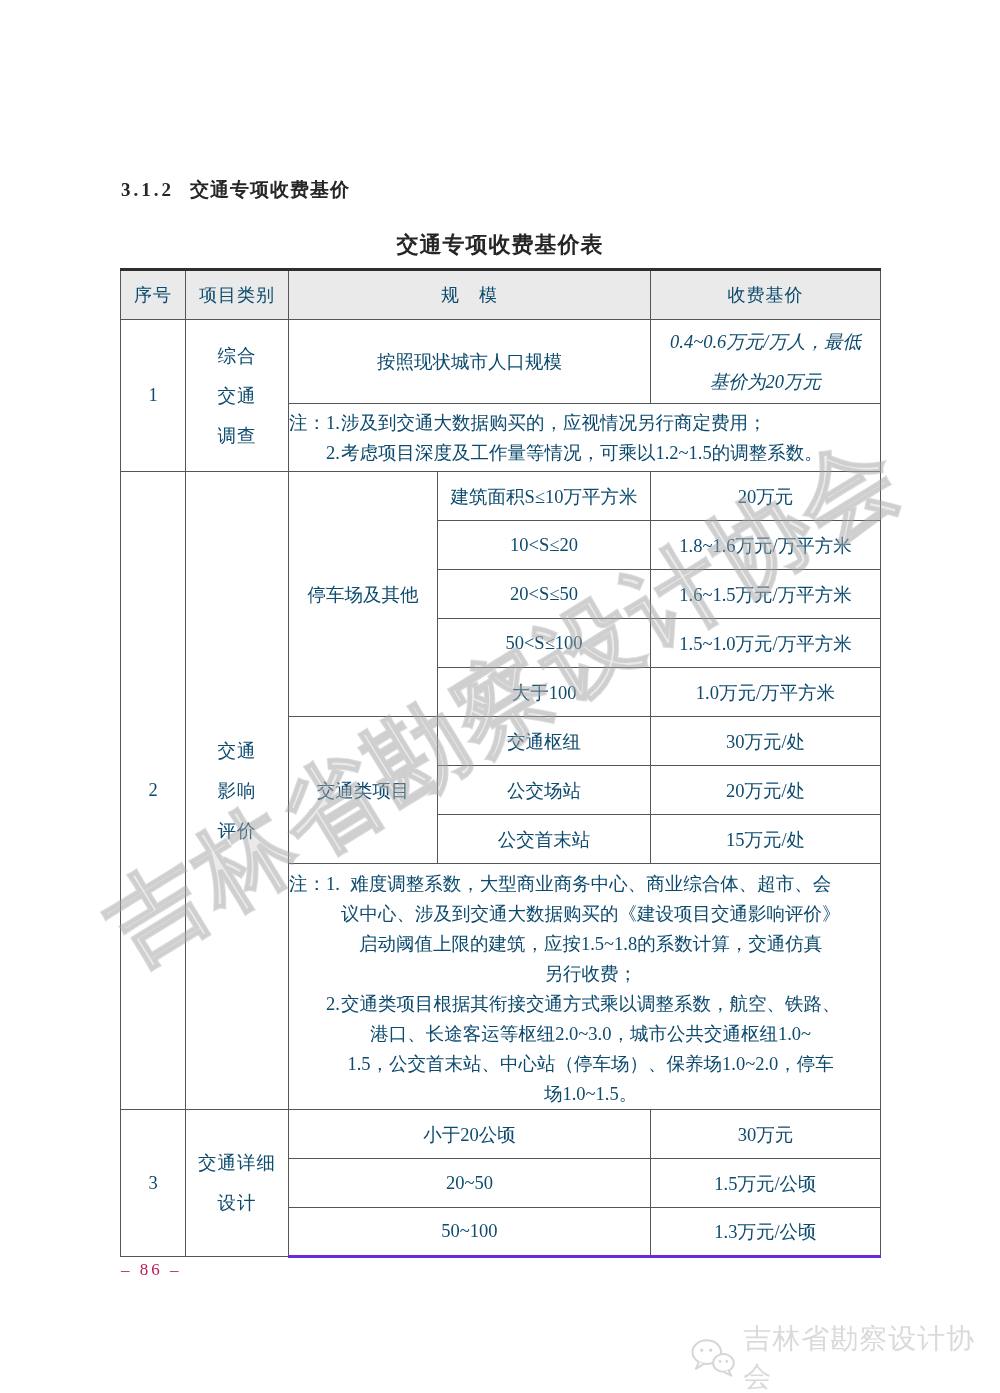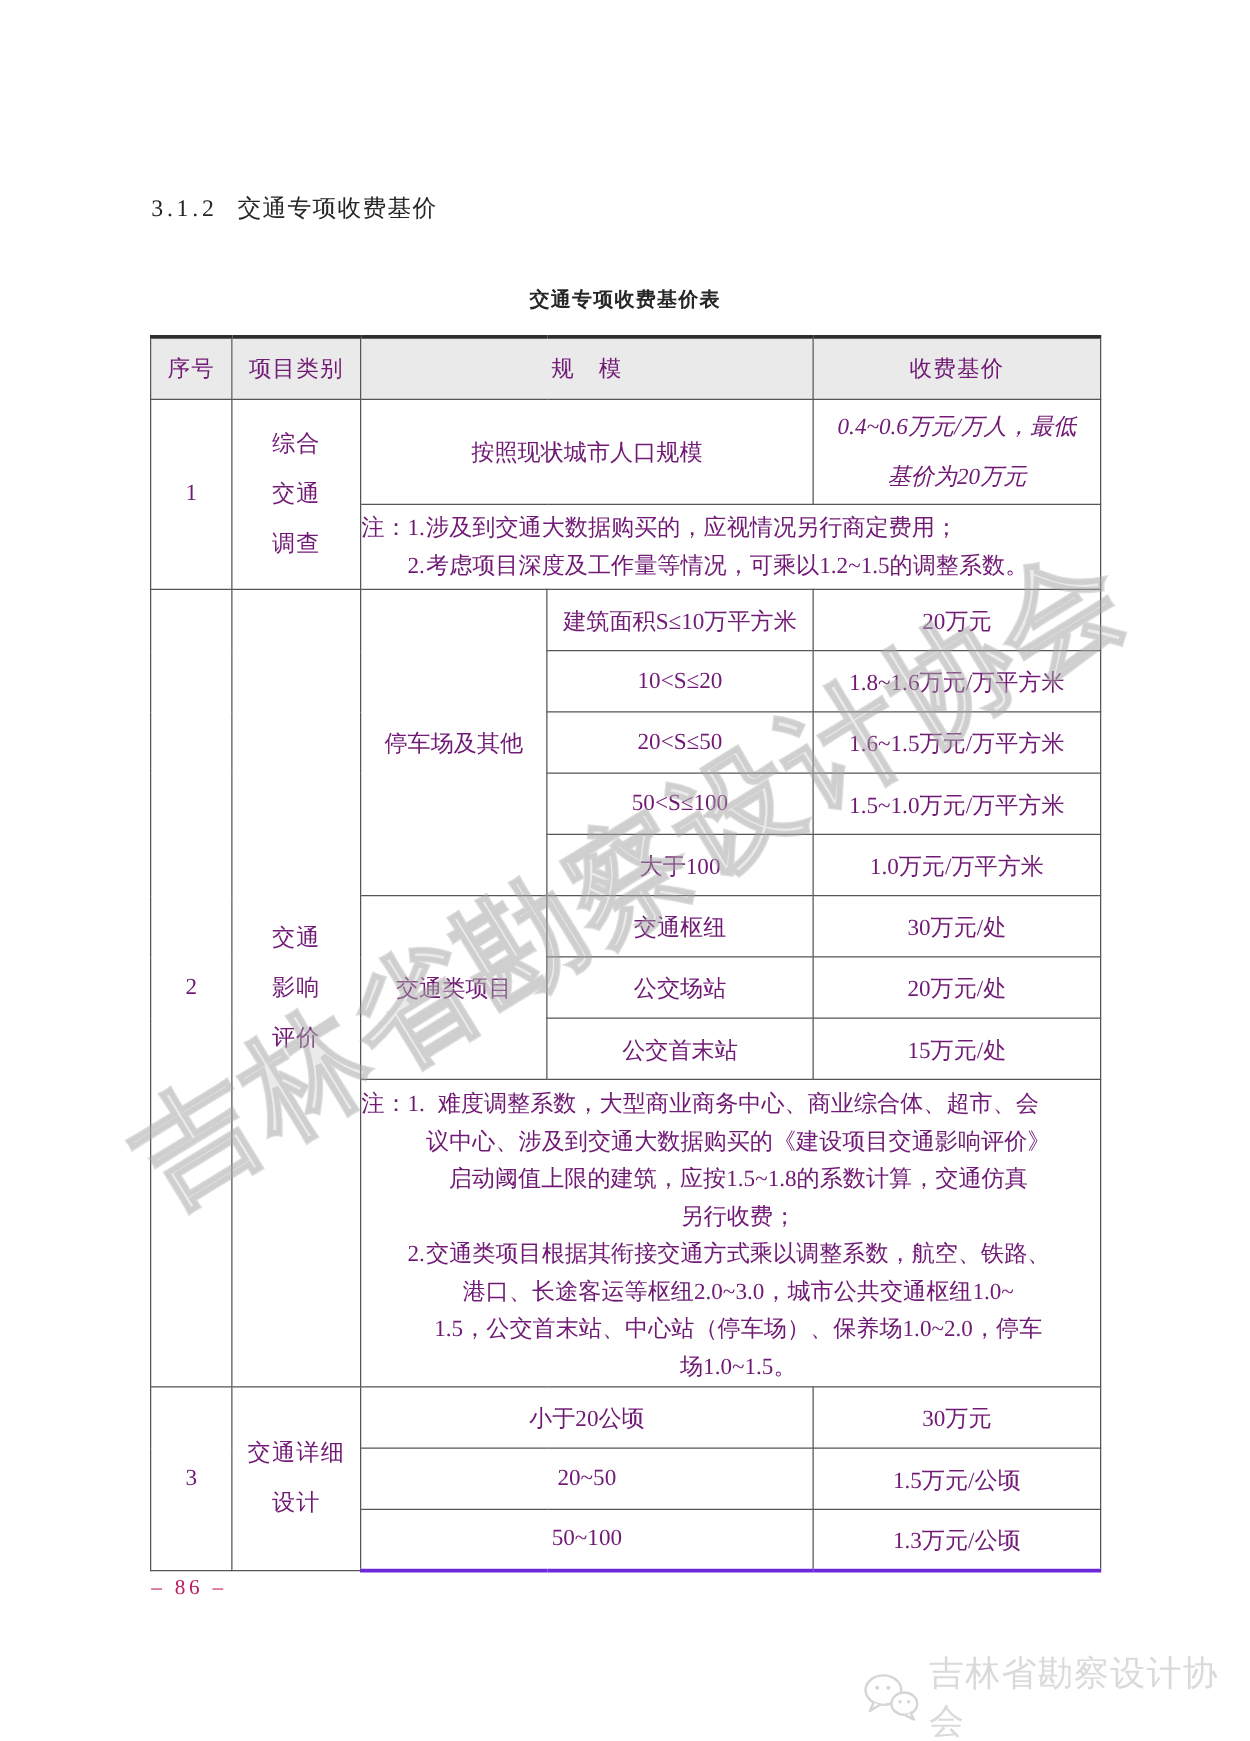--- a/index.html
+++ b/index.html
@@ -4,35 +4,35 @@
 <style>
   html,body{margin:0;padding:0;}
   body{
     width:1000px;height:1393px;background:#ffffff;position:relative;
     font-family:"Liberation Serif","DejaVu Serif",serif;color:#262626;
     overflow:hidden;
   }
   .page{position:absolute;inset:0;background:#ffffff;overflow:hidden;}
 
   
-  .section-heading{position:absolute;left:121px;top:154px;font-size:19px;font-weight:normal;letter-spacing:1px;white-space:nowrap;}
+  .section-heading{position:absolute;left:121px;top:177px;font-size:19px;font-weight:bold;letter-spacing:1px;white-space:nowrap;}
   .section-heading .sec-num{margin-right:16px;letter-spacing:3px;}
 
   
-  .table-caption{position:absolute;left:120px;width:760px;top:230px;text-align:center;font-size:16px;font-weight:bold;letter-spacing:1px;}
+  .table-caption{position:absolute;left:120px;width:760px;top:230px;text-align:center;font-size:22px;font-weight:bold;letter-spacing:1px;}
   .table-label{position:absolute;right:128px;top:247px;font-size:17px;letter-spacing:1px;margin-top:24px;}
 
   
   table.fee{
     position:absolute;left:120px;top:268px;width:760px;
     border-collapse:collapse;table-layout:fixed;
   }
   table.fee th,table.fee td{
     border:1px solid #555555;font-size:18.5px;font-weight:normal;
-    text-align:center;vertical-align:middle;padding:0;color:#701a75;
+    text-align:center;vertical-align:middle;padding:0;color:#0c4a6e;
     overflow:hidden;
   }
   table.fee thead th{background:#eaeaea;height:48px;font-size:18px;letter-spacing:1px;border-top:3px solid #2e2e2e;}
   tr.h-main{height:84px;}
   tr.h-note1{height:68px;}
   tr.h-sub{height:49px;}
   tr.h-note2{height:245px;}
   tr.last td{border-bottom:3px solid #6d28d9;}
   .cat-cell{white-space:pre-line;line-height:40px;letter-spacing:1px;}
   .price-left{text-align:left;padding:0 6px 0 10px;white-space:pre-line;line-height:40px;font-style:italic;}

